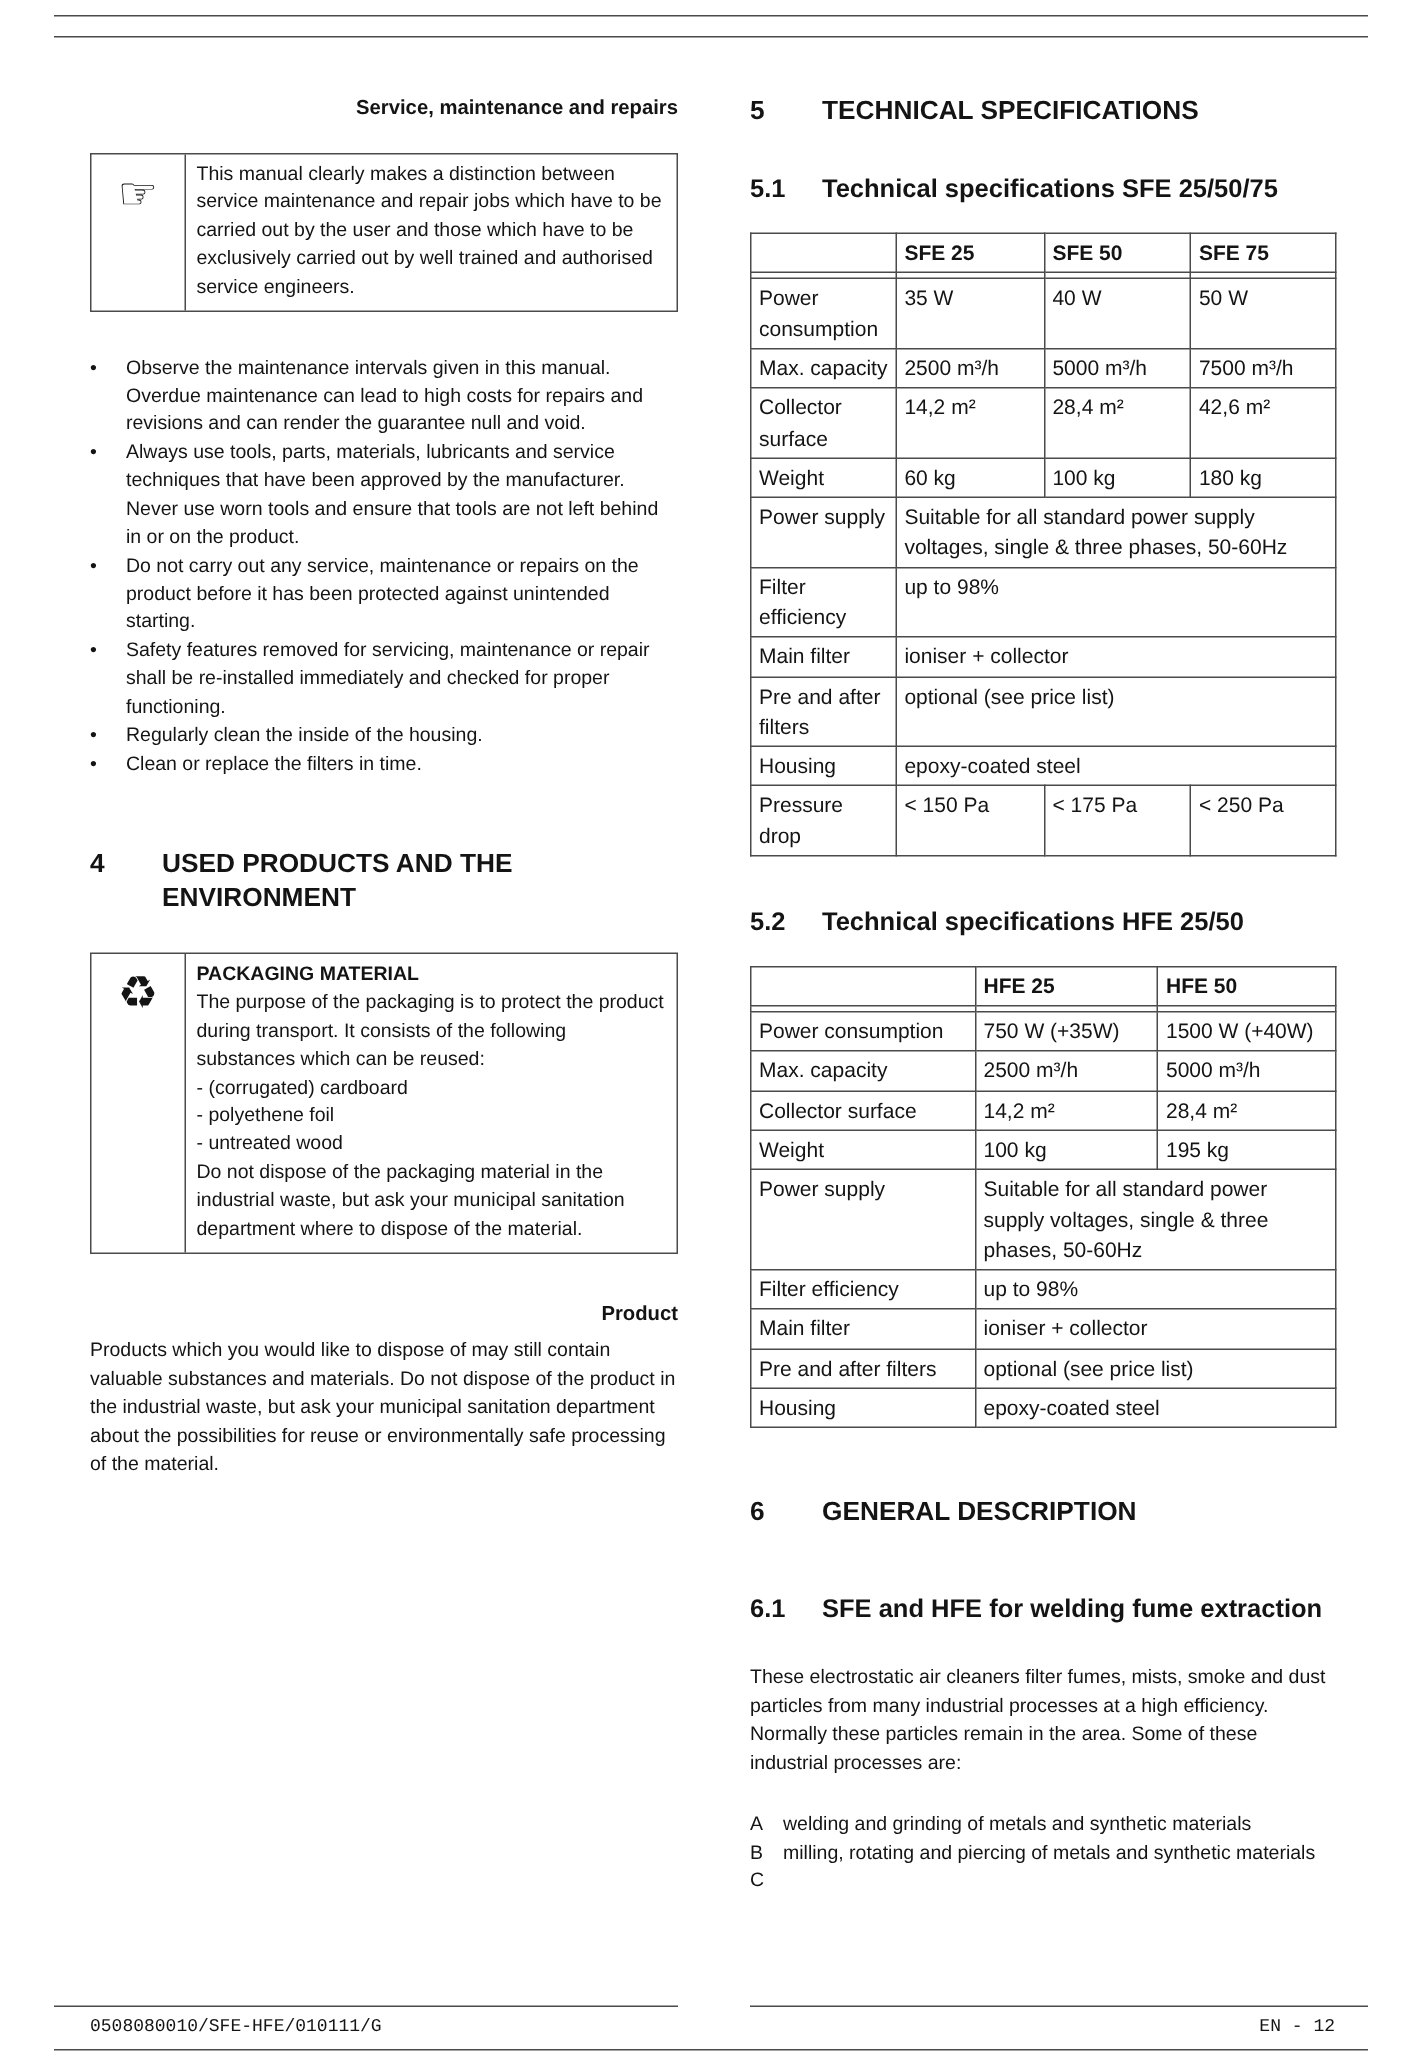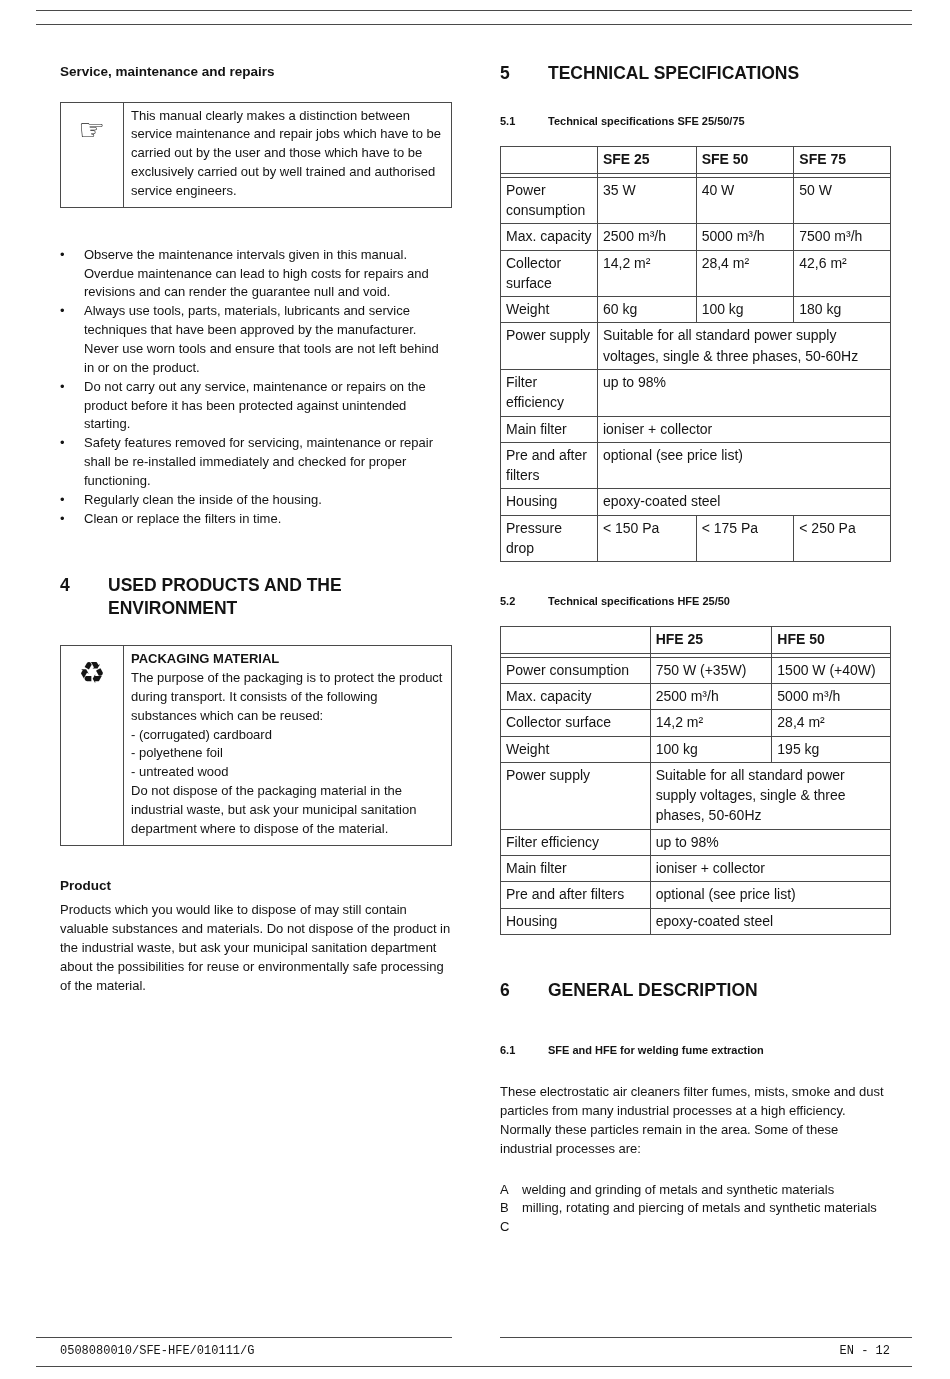--- a/index.html
+++ b/index.html
@@ -8,33 +8,33 @@
     background:#ffffff; color:#141414;
     font-family:"Liberation Sans","DejaVu Sans",sans-serif;
     font-size:13px; line-height:1.45;
   }
   .hrule { position:absolute; height:1px; background:#4a4a4a; }
 
   .col { position:absolute; top:62px; }
   .col-left  { left:60px;  width:392px; }
   .col-right { left:500px; width:391px; }
 
-  .small-head { font-weight:700; font-size:13.5px; }
+  .small-head { font-weight:700; font-size:13.5px;text-align:right; }
   .sec-head { display:flex; font-weight:700; font-size:17.5px; line-height:1.28; }
   .sec-num  { flex:0 0 48px; }
-  .sub-head { display:flex; font-weight:700; font-size:11px; }
+  .sub-head { display:flex; font-weight:700; font-size:17px; }
   .sub-num  { flex:0 0 48px; }
 
   .note-box { display:flex; border:1px solid #4a4a4a; margin-top:20px; }
   .icon-cell { flex:0 0 62px; border-right:1px solid #4a4a4a;
                text-align:center; padding-top:12px; font-size:30px; line-height:1; }
   .box-body { padding:4px 7px 6px 7px; }
   .box-title { font-weight:700; }
 
-  .blist { margin-top:38px; }
+  .blist { margin-top:28px; }
   .bitem { display:flex; }
   .bitem::before { content:"\2022"; flex:0 0 24px; }
 
   .sec4 { margin-top:46px; }
   .pack-box { margin-top:26px; }
   .product-head { margin-top:30px; }
   .para { margin-top:6px; }
 
   .sub-51 { margin-top:30px; }
   .spec { border-collapse:collapse; width:100%; margin-top:16px; font-size:14px; }

